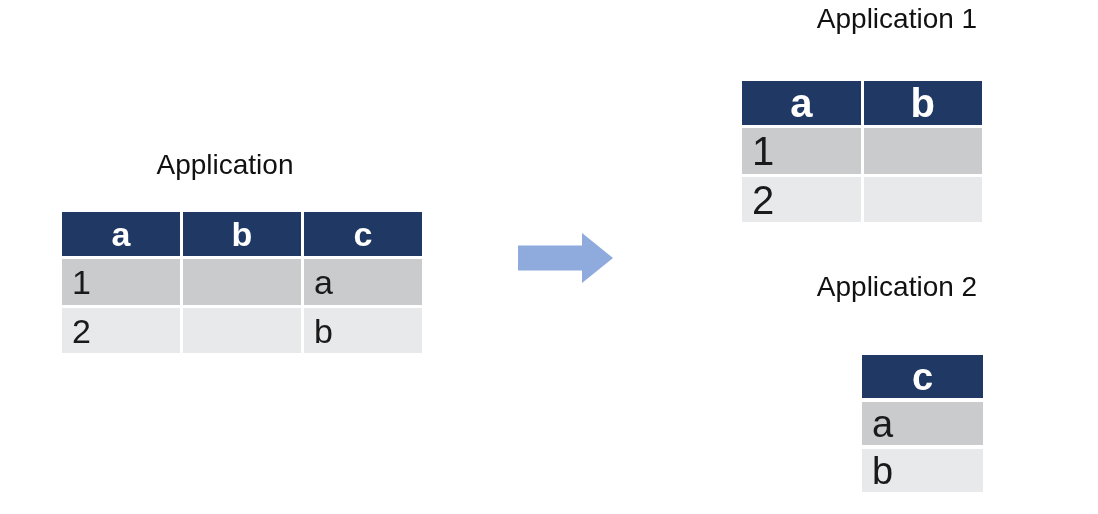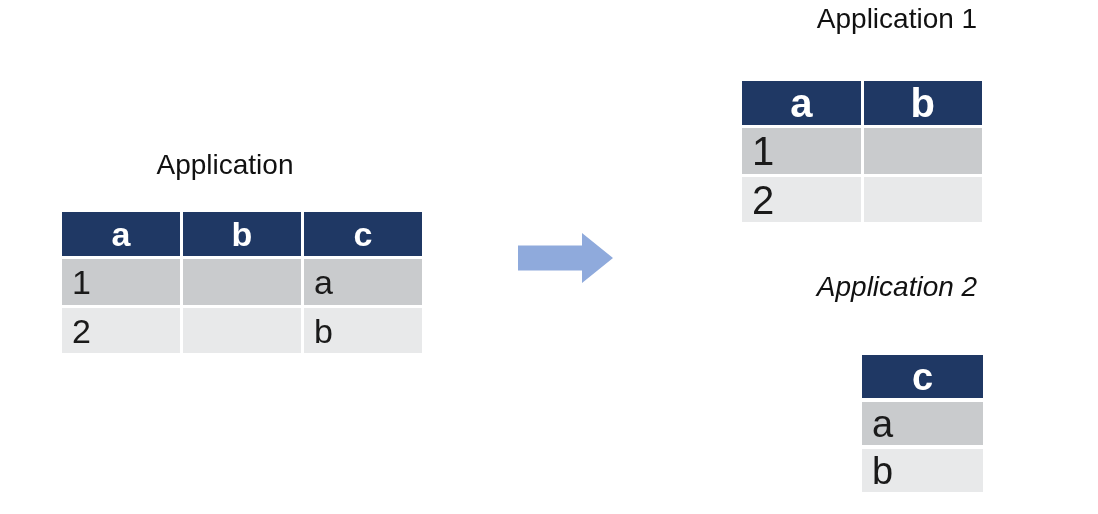--- a/index.html
+++ b/index.html
@@ -19,21 +19,21 @@
     position: absolute;
     width: 240px;
     text-align: center;
     font-size: 28px;
     line-height: 30px;
     color: #111111;
     white-space: nowrap;
   }
   .title-source { left: 105px; top: 130px; margin-top: 20px; }
   .title-out1   { left: 777px; top: 4px;  }
-  .title-out2   { left: 777px; top: 272px; font-style: italic; }
+  .title-out2   { left: 777px; top: 272px; }
 
   .tbl {
     position: absolute;
     display: grid;
     gap: 3px;
   }
   .tbl-source {
     left: 62px; top: 212px; width: 360px;
     grid-template-columns: repeat(3, 1fr);
     grid-template-rows: 44px 46px 45px;

